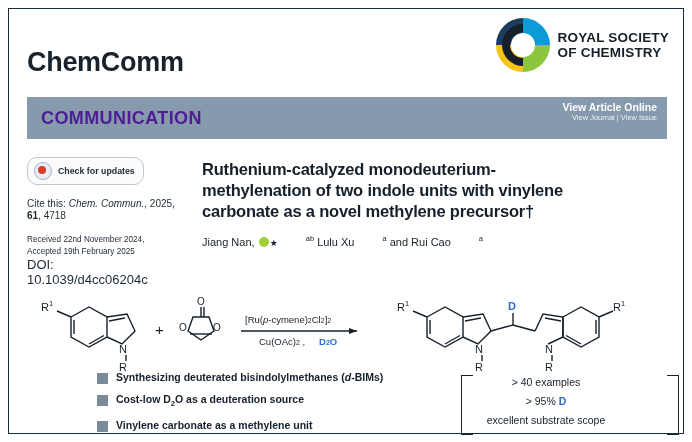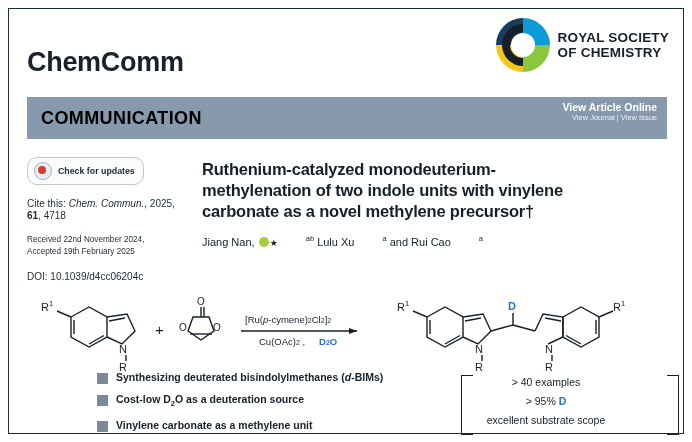--- a/index.html
+++ b/index.html
@@ -12,36 +12,36 @@
   .journal-title{position:absolute;left:18px;top:38px;font-size:27px;font-weight:bold;color:#18222c;letter-spacing:-.3px;}
   .rsc-logo{position:absolute;right:14px;top:8px;display:flex;align-items:center;gap:7px;}
   .rsc-mark{position:relative;width:56px;height:56px;}
   .rsc-mark svg{display:block;}
   .rsc-words{font-size:13.5px;line-height:15px;color:#16202a;font-weight:bold;letter-spacing:.2px;}
   .rsc-words div:first-child{font-size:13.5px;}
   .rsc-words div:last-child{font-size:13.5px;}
 
   
   .bluebar{position:absolute;left:18px;top:88px;width:640px;height:42px;background:#8699ad;}
-  .bluebar .label{position:absolute;left:14px;top:11px;color:#000000;font-size:18px;font-weight:bold;letter-spacing:.4px;}
+  .bluebar .label{position:absolute;left:14px;top:11px;color:#4c1d95;font-size:18px;font-weight:bold;letter-spacing:.4px;}
   .bluebar .online{position:absolute;right:10px;top:4px;text-align:right;}
   .bluebar .online .big{color:#fff;font-size:10.5px;font-weight:bold;}
   .bluebar .online .small{color:#edf1f5;font-size:7.5px;margin-top:0;}
 
   
   .leftcol{position:absolute;left:18px;top:148px;width:150px;}
   .updates{display:inline-flex;align-items:center;gap:6px;border:1px solid #bfc7cf;background:#fbfbfc;padding:4px 8px 4px 6px;border-radius:10px;}
   .updates .badge{width:16px;height:16px;border-radius:50%;background:#e8eef5;border:1px solid #9fb4c8;position:relative;flex:none;}
   .updates .badge::before{content:"";position:absolute;left:3px;top:3px;width:8px;height:8px;border-radius:50%;background:#d93a2b;}
   .updates .txt{font-size:8.8px;color:#1d2935;font-weight:bold;}
 
   .citethis{margin-top:13px;font-size:10px;color:#1d2935;line-height:11.5px;}
   .citethis i{font-style:italic;}
   .received{margin-top:13px;font-size:8.2px;color:#1d2935;line-height:11.5px;}
-  .doi{margin-top:14px;font-size:10px;color:#1d2935;}
+  .doi{font-size:13px;color:#1d2935;}
 
   
   .art{position:absolute;left:186px;top:150px;width:470px;margin-left:7px;}
   .art h1{margin:0;font-size:16.5px;line-height:21px;font-weight:bold;color:#16202a;letter-spacing:-.2px;}
   .authors{margin-top:12px;font-size:11px;color:#16202a;}
   .authors .orcid{display:inline-block;width:10px;height:10px;border-radius:50%;background:#a6ce39;position:relative;top:1px;margin:0 1px;}
   .authors sup{font-size:7.5px;}
   .authors .star{font-size:9px;}
 
   

